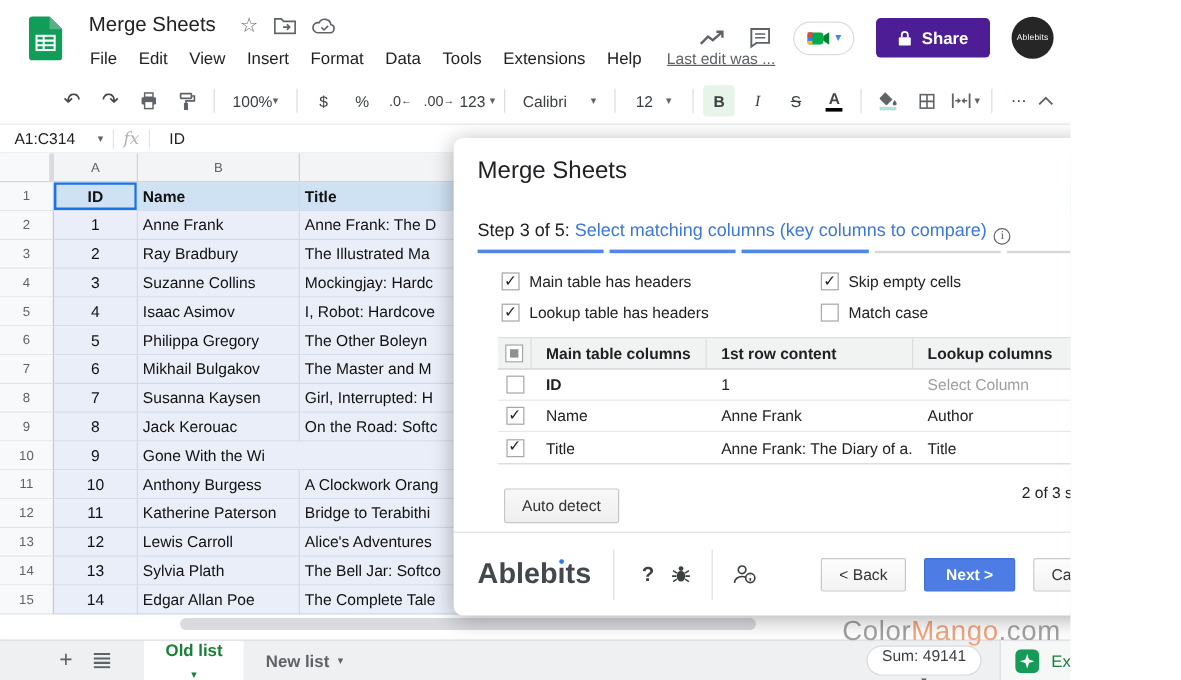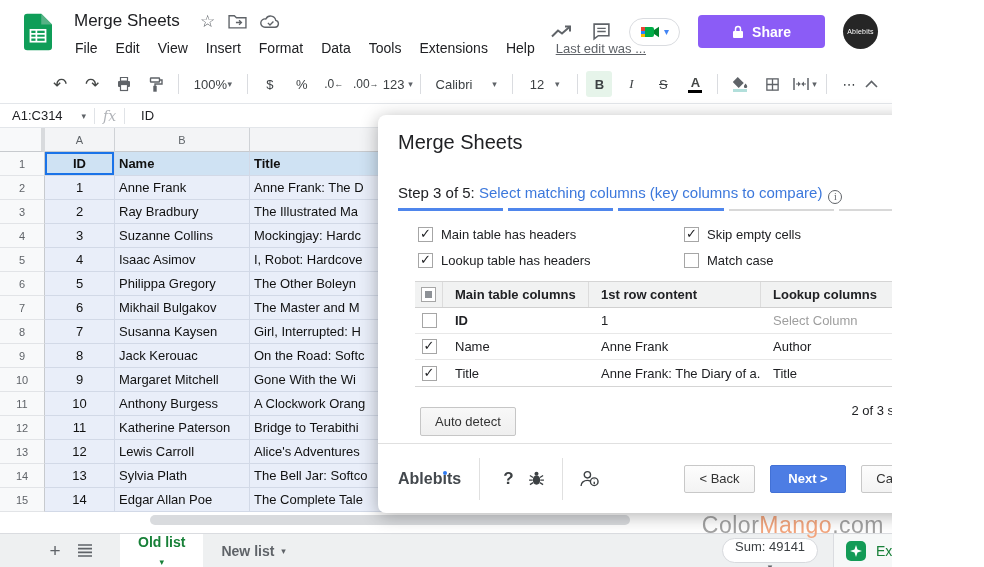--- a/index.html
+++ b/index.html
@@ -10,21 +10,21 @@
   .logo{position:absolute;left:24px;top:13px;width:28px;height:38px;}
   .doc-title{position:absolute;left:74px;top:11px;font-size:17px;color:#202124;}
   .title-icons{position:absolute;left:200px;top:13px;display:flex;gap:13px;align-items:center;color:#5f6368;}
   .star{font-size:17px;line-height:1;}
   .menubar{position:absolute;left:66px;top:38px;display:flex;align-items:center;font-size:14px;color:#202124;}
   .menubar .mi{padding:2px 9px;border-radius:3px;cursor:default;}
   .last-edit{margin-left:12px;color:#5f6368;text-decoration:underline;font-size:13px;}
   .top-right{position:absolute;right:14px;top:14px;display:flex;align-items:center;gap:18px;}
   .meet-pill{display:flex;align-items:center;gap:4px;border:1px solid #dadce0;border-radius:18px;padding:5px 10px;background:#fff;}
   .caret{color:#4285f4;font-size:10px;}
-  .share-btn{display:flex;align-items:center;gap:8px;background:#8b5cf6;color:#fff;font-weight:bold;font-size:14px;border-radius:4px;padding:8px 34px;height:33px;}
+  .share-btn{display:flex;align-items:center;gap:8px;background:#4c1d95;color:#fff;font-weight:bold;font-size:14px;border-radius:4px;padding:8px 18px;height:33px;}
   .avatar{width:35px;height:35px;border-radius:50%;background:#262626;color:#fff;font-size:7px;display:flex;align-items:center;justify-content:center;letter-spacing:.2px;}
   
   .toolbar{position:absolute;left:0;top:65px;width:100%;height:39px;background:#fff;border-bottom:1px solid #e3e6ea;display:flex;align-items:center;padding:0 14px 0 44px;color:#444746;}
   .tb{display:flex;align-items:center;justify-content:center;min-width:26px;height:26px;border-radius:3px;font-size:14px;margin:0 3px;}
   .tb.txt{font-size:13px;color:#3c4043;}
   .tsep{width:1px;height:20px;background:#dadce0;margin:0 6px;}
   .tb-zoom{width:58px;justify-content:space-between;padding:0 6px;}
   .tb-font{width:86px;justify-content:space-between;padding:0 6px;}
   .tb-size{width:52px;justify-content:space-between;padding:0 8px;}
   .dd{color:#5f6368;font-size:9px;}
@@ -102,21 +102,21 @@
   .thead .tc{border-right:1px solid #dcdcdc;}
   .thead .tc:last-child{border-right:none;}
   .tc-main{width:146px;}
   .tc-content{width:172px;}
   .tc-lookup{flex:1;}
   .bold{font-weight:bold;}
   .placeholder{color:#9e9e9e;}
   .autodetect{position:absolute;left:42px;top:292px;background:linear-gradient(#f8f8f8,#efefef);border:1px solid #c6c6c6;border-radius:2px;font-size:13px;color:#333;padding:6px 14px;}
   .sel-summary{position:absolute;right:34px;top:288px;font-size:13px;color:#202124;}
   .dlg-footer{position:absolute;left:0;right:0;top:328px;bottom:0;border-top:1px solid #e0e0e0;display:flex;align-items:center;padding:0 38px 0 20px;}
-  .brand{font-size:16px;font-weight:bold;color:#43484d;display:flex;align-items:flex-start;}
+  .brand{font-size:24px;font-weight:bold;color:#43484d;display:flex;align-items:flex-start;}
   .brand .bi{position:relative;}
   .brand .bi::after{content:"";position:absolute;left:1px;top:1px;width:4px;height:4px;border-radius:50%;background:#2f7af0;}
   .fsep2{width:1px;height:42px;background:#e0e0e0;margin:0 16px 0 18px;}
   .ficon{color:#3c4043;display:flex;align-items:center;justify-content:center;margin:0 7px;}
   .qmark{font-size:17px;font-weight:bold;}
   .fbtns{margin-left:auto;display:flex;gap:15px;}
   .btn{height:28px;border-radius:2px;font-size:13px;display:flex;align-items:center;justify-content:center;font-weight:bold;}
   .btn.gray{background:linear-gradient(#fdfdfd,#f3f3f3);border:1px solid #c8c8c8;color:#333;width:71px;font-weight:normal;}
   .btn.blue{background:#4d7de4;color:#fff;width:76px;border:1px solid #4271d6;}
   svg{display:block;}
@@ -355,21 +355,20 @@
     </div>
     <div class="srow">
       <div class="gut">9</div>
       <div class="cell w-a">8</div>
       <div class="cell w-b">Jack Kerouac</div>
       <div class="cell w-c">On the Road: Softc</div>
     </div>
     <div class="srow">
       <div class="gut">10</div>
       <div class="cell w-a">9</div>
-      <div class="cell w-b">Margaret Mitchell</div>
       <div class="cell w-c">Gone With the Wi</div>
     </div>
     <div class="srow">
       <div class="gut">11</div>
       <div class="cell w-a">10</div>
       <div class="cell w-b">Anthony Burgess</div>
       <div class="cell w-c">A Clockwork Orang</div>
     </div>
     <div class="srow">
       <div class="gut">12</div>

